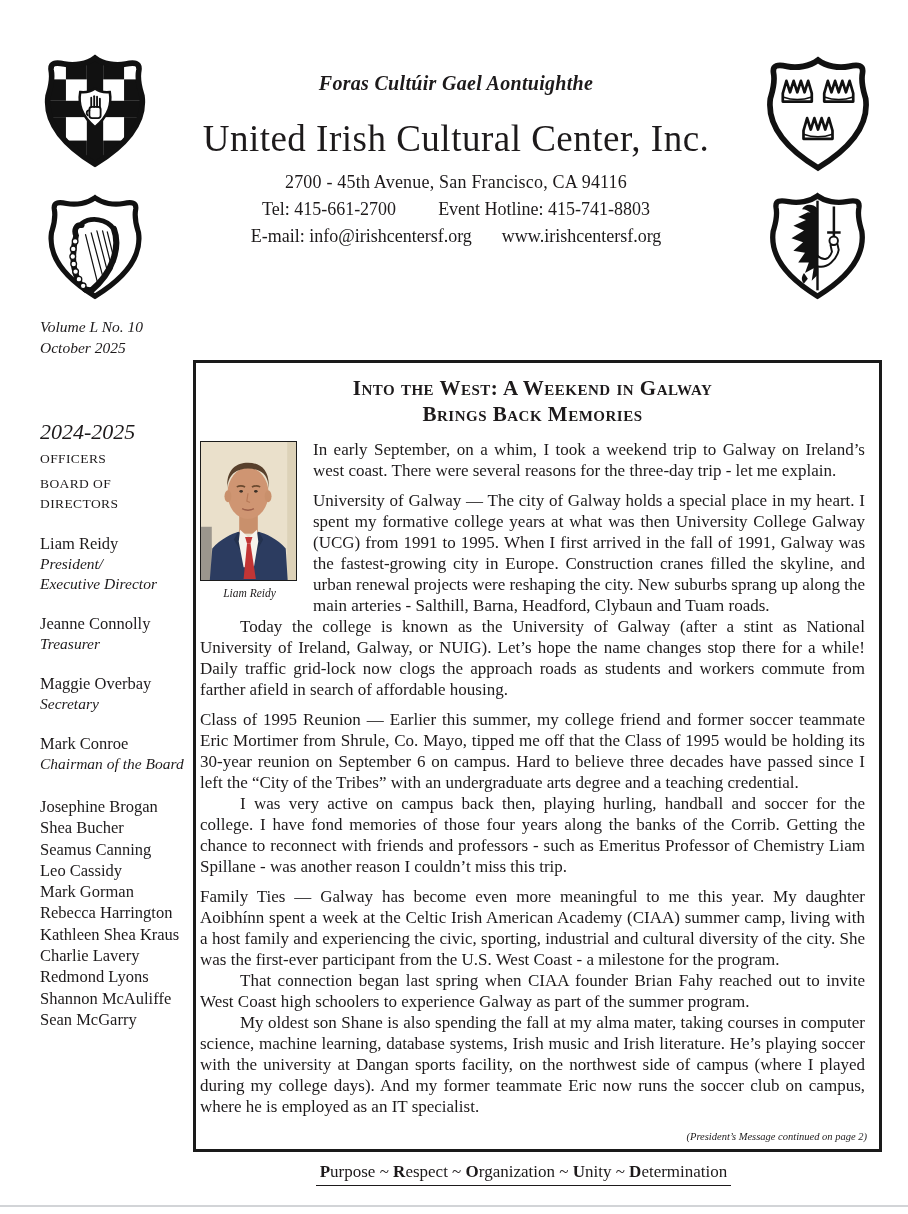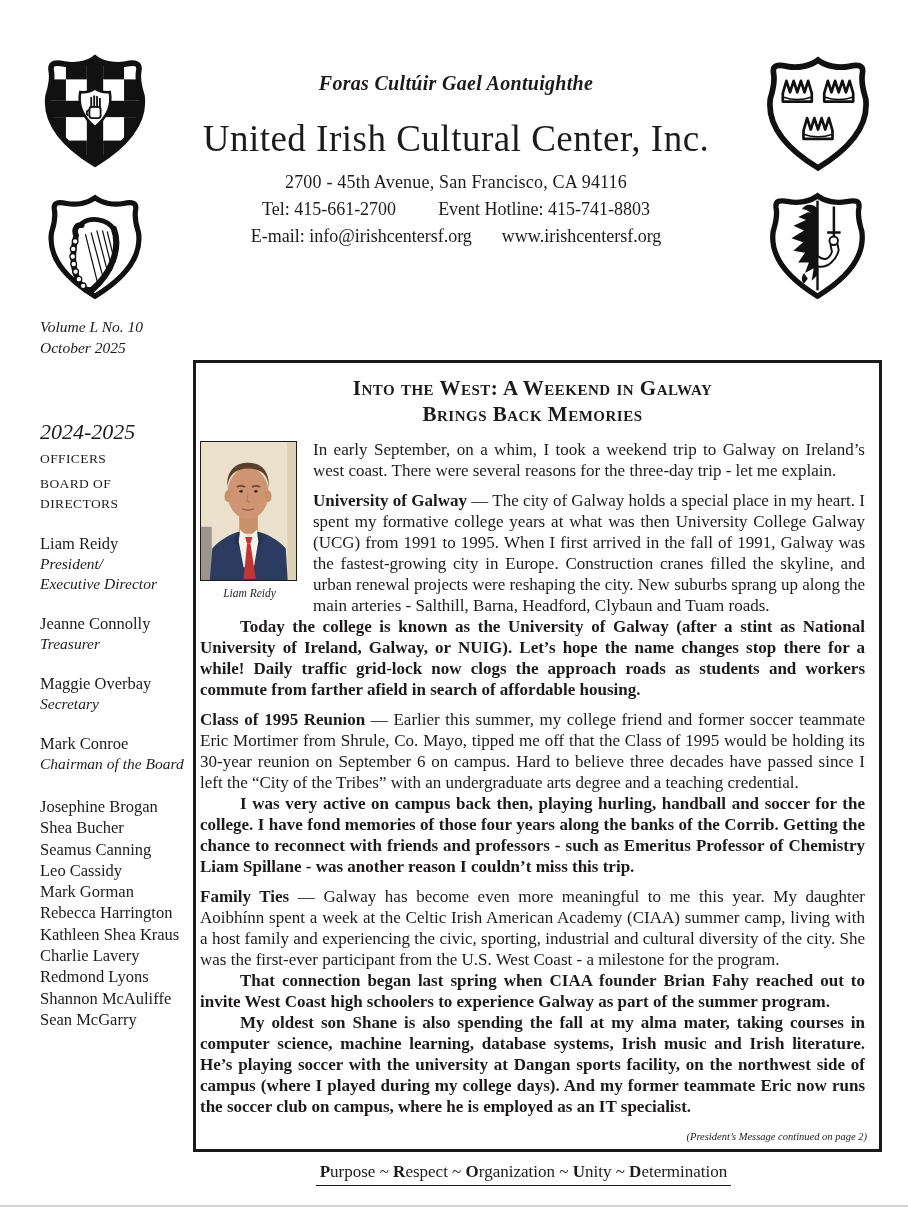--- a/index.html
+++ b/index.html
@@ -37,22 +37,22 @@
                background:#231f20; color:#ffffff; text-align:center;
                font-style:italic; font-weight:bold; font-size:27px; letter-spacing:1.5px;
                line-height:36px; }
   .board-box { position:absolute; left:193px; top:360px; width:689px; height:792px;
                border:3px solid #1a1a1a; background:#ffffff; padding:8px 14px 6px 4px; }
   .article-title { text-align:center; font-variant:small-caps; font-weight:bold;
                    font-size:21px; line-height:26px; letter-spacing:.5px; margin-top:4px; }
   .article-body { margin-top:12px; font-size:17px; line-height:21px; text-align:justify; }
   .article-body p { margin:0; }
   .article-body p.gap-above { margin-top:9px; }
-  .article-body p.indent { text-indent:40px;font-weight:bold; }
-  .lead { font-weight:bold; }
+  .article-body p.indent { text-indent:40px; }
+  .lead { font-weight:normal; }
   .photo-block { float:left; width:99px; margin:2px 14px 2px 0; text-align:center; }
   .photo-frame { width:97px; height:140px; border:1.5px solid #1c1c1c; }
   .photo-frame svg { display:block; width:100%; height:100%; }
   .photo-caption { font-style:italic; font-size:11.5px; margin-top:2px; }
   .continued-note { position:absolute; right:12px; bottom:7px; font-style:italic; font-size:10.5px; }
 
   
   .motto-wrap { position:absolute; left:179px; top:1162px; width:689px; text-align:center; }
   .motto { display:inline-block; font-size:17px; border-bottom:1.5px solid #1d1a1b; padding:0 4px 3px 4px; }
   .motto b { font-weight:bold; }

